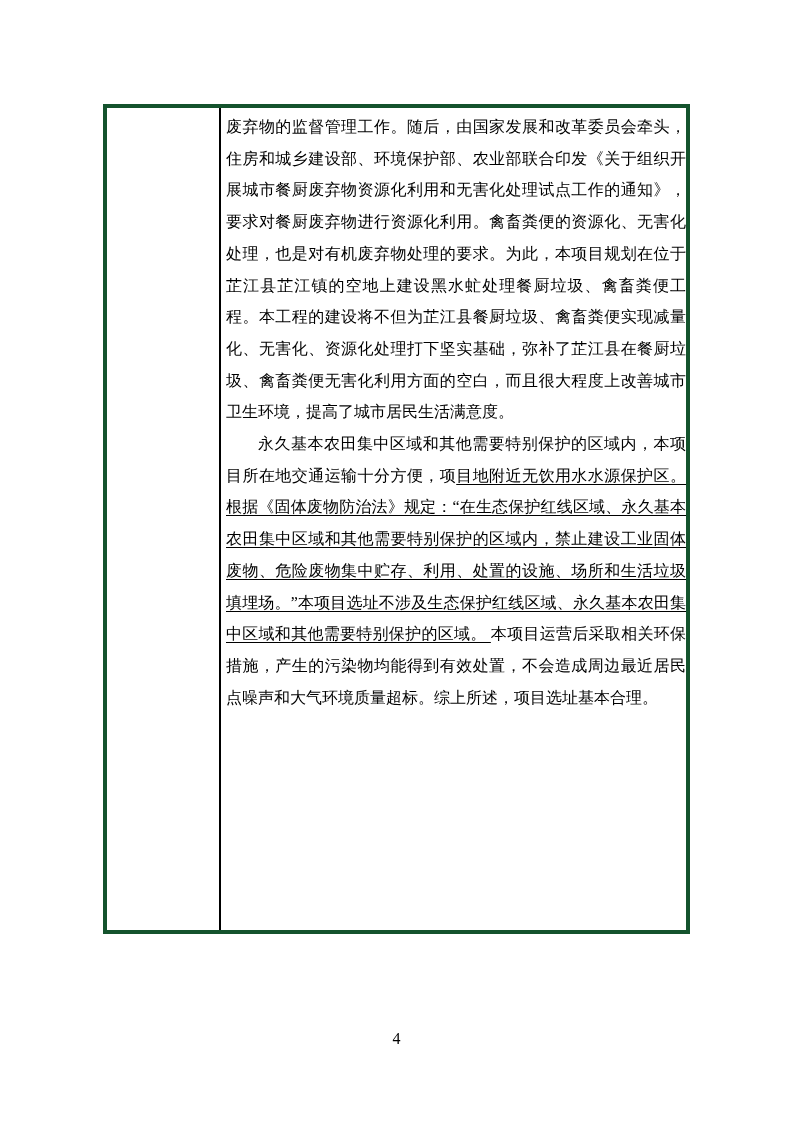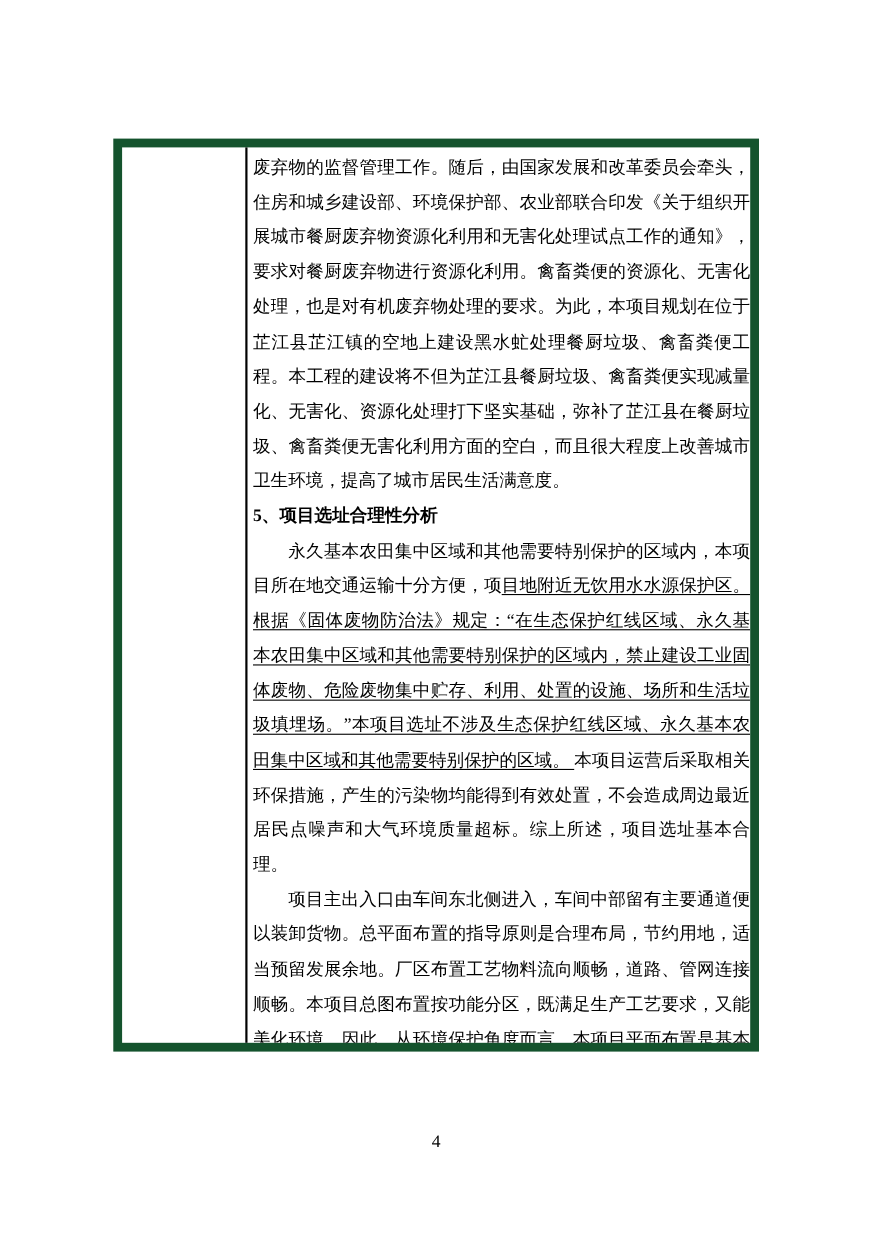--- a/index.html
+++ b/index.html
@@ -8,24 +8,24 @@
     width: 793px;
     height: 1122px;
     background: #ffffff;
     color: #000000;
     font-family: "Liberation Serif", "DejaVu Serif", serif;
     overflow: hidden;
   }
   .doc-table {
     position: absolute;
     left: 103px;
-    top: 126px;
+    top: 104px;
     width: 587px;
     height: 830px;
-    border: 8px solid #14532d;
+    border: 4px solid #14532d;
     box-sizing: border-box;
     display: flex;
     background: #ffffff;
   }
   .cell-left {
     flex: none;
     width: 112px;
     border-right: 2px solid #000000;
   }
   .cell-right {
@@ -62,21 +62,19 @@
 </style>
 </head>
 <body>
 
 <div class="page">
 
   <div class="doc-table">
     <div class="cell-left"></div>
     <div class="cell-right">
         <p class="para"><span>废弃物的监督管理工作。随后，由国家发展和改革委员会牵头，住房和城乡建设部、环境保护部、农业部联合印发《关于组织开展城市餐厨废弃物资源化利用和无害化处理试点工作的通知》，要求对餐厨废弃物进行资源化利用。禽畜粪便的资源化、无害化处理，也是对有机废弃物处理的要求。为此，本项目规划在位于芷江县芷江镇的空地上建设黑水虻处理餐厨垃圾、禽畜粪便工程。本工程的建设将不但为芷江县餐厨垃圾、禽畜粪便实现减量化、无害化、资源化处理打下坚实基础，弥补了芷江县在餐厨垃圾、禽畜粪便无害化利用方面的空白，而且很大程度上改善城市卫生环境，提高了城市居民生活满意度。</span></p>
-        <p class="heading">5、项目选址合理性分析</p>
         <p class="para indent"><span>永久基本农田集中区域和其他需要特别保护的区域内，本项目所在地交通运输十分方便，项</span><span class="u">目地附近无饮用水水源保护区。根据《固体废物防治法》规定：“在生态保护红线区域、永久基本农田集中区域和其他需要特别保护的区域内，禁止建设工业固体废物、危险废物集中贮存、利用、处置的设施、场所和生活垃圾填埋场。”本项目选址不涉及生态保护红线区域、永久基本农田集中区域和其他需要特别保护的区域。 </span><span>本项目运营后采取相关环保措施，产生的污染物均能得到有效处置，不会造成周边最近居民点噪声和大气环境质量超标。综上所述，项目选址基本合理。</span></p>
-        <p class="para indent"><span>项目主出入口由车间东北侧进入，车间中部留有主要通道便以装卸货物。总平面布置的指导原则是合理布局，节约用地，适当预留发展余地。厂区布置工艺物料流向顺畅，道路、管网连接顺畅。本项目总图布置按功能分区，既满足生产工艺要求，又能美化环境。因此，从环境保护角度而言，本项目平面布置是基本合理的。</span></p>
       </div>
   </div>
 
   <div class="page-number">4</div>
 
 </div>
 
 </body></html>

